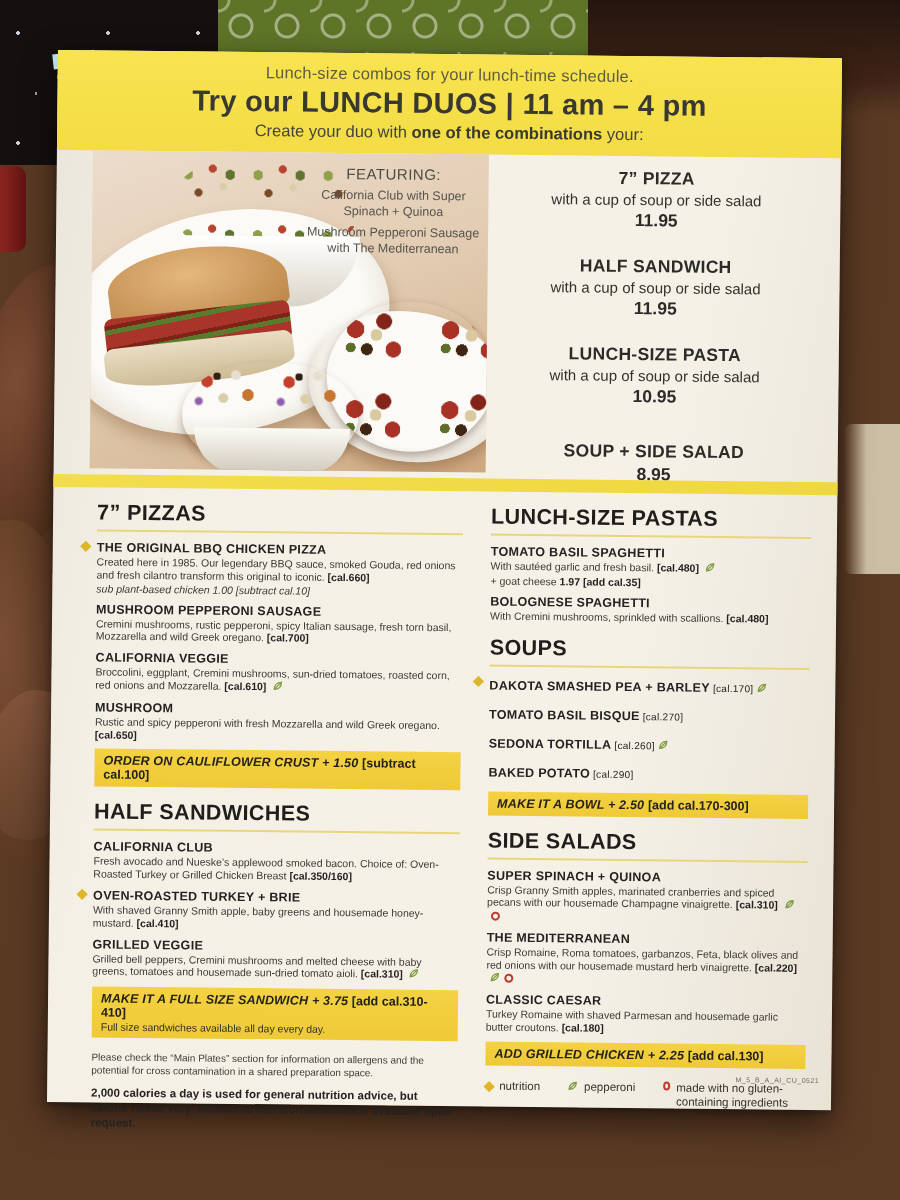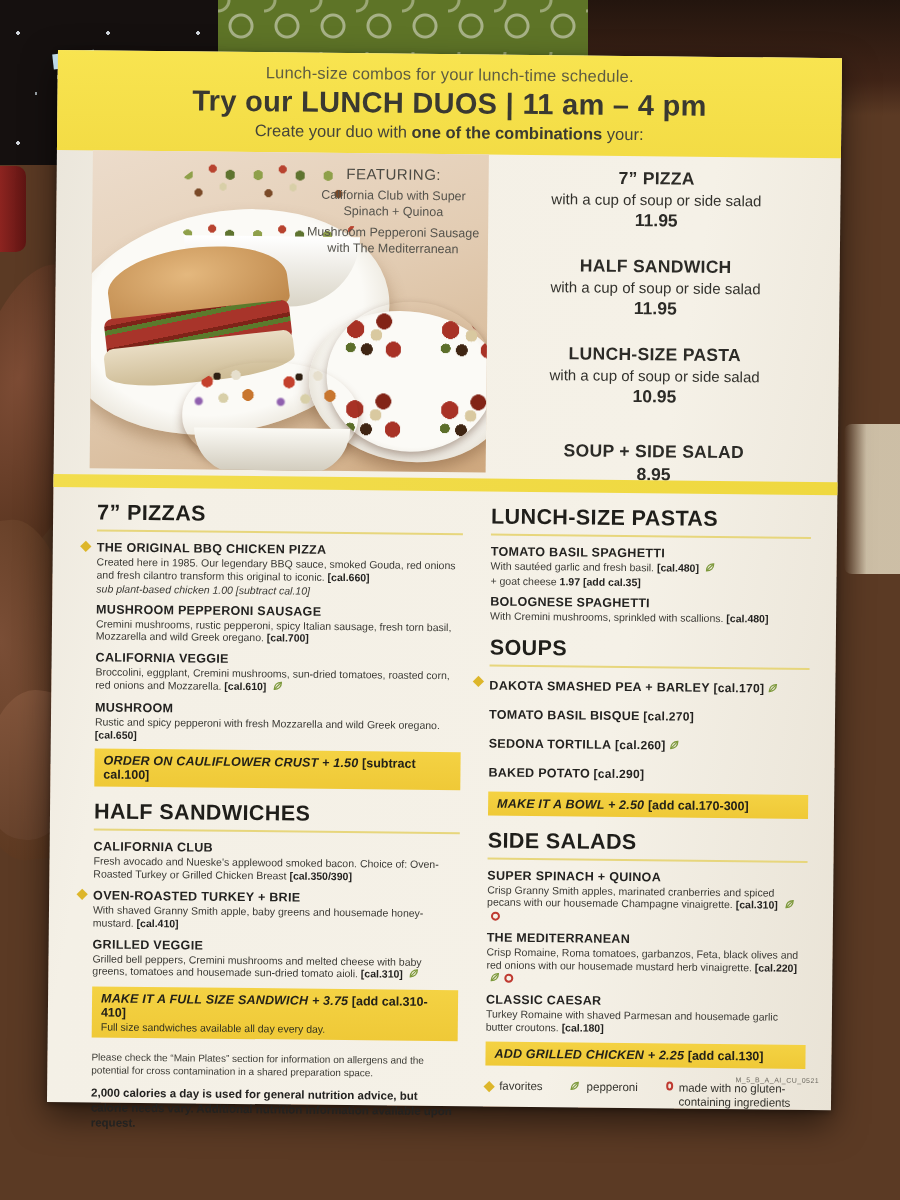--- a/index.html
+++ b/index.html
@@ -123,21 +123,21 @@
   .item { position:relative; margin-bottom:8px; }
   .item-name { font-size:12.5px; font-weight:800; letter-spacing:.3px; color:#232220; }
   .item-desc { font-size:10.5px; line-height:1.22; color:#3a3934; margin-top:1px; }
   .item-desc b, .item-addon b { color:#232220; }
   .item-note { font-size:10.5px; font-style:italic; color:#3a3934; margin-top:1px; }
   .item-addon { font-size:10.5px; color:#3a3934; margin-top:1px; }
   .fav { position:absolute; left:-15px; top:2px; width:8px; height:8px;
     background:#ddb62a; transform:rotate(45deg); display:inline-block; }
   .soup-row { margin-bottom:11px; }
   .soup-row .item-name { display:inline; }
-  .cal-inline { font-size:12px; font-weight:700; color:#232220; }
+  .cal-inline { font-size:10px; font-weight:400; color:#232220; }
   .leaf { display:inline-block; vertical-align:-1px; margin-left:3px; }
   .gfc { display:inline-block; width:9px; height:9px; border:2px solid #bf3a31;
     border-radius:50%; vertical-align:-1px; margin-left:4px; }
   .banner { background:linear-gradient(180deg,#f4d243,#efc937); padding:5px 9px; margin-top:5px;
     font-size:12.5px; font-weight:800; color:#232118; }
   .banner .banner-label { font-style:italic; letter-spacing:.2px; }
   .banner-sub { font-size:10.5px; font-weight:400; font-style:normal; margin-top:1px; color:#33321f; }
   .notes { margin-top:13px; }
   .note-allergen { font-size:10px; line-height:1.3; color:#3c3b35; }
   .note-calories { font-size:11.5px; line-height:1.3; font-weight:800; color:#232220; margin-top:9px; }
@@ -233,21 +233,21 @@
           <div class="item">
             <div class="item-name"><span>MUSHROOM</span></div>
             <div class="item-desc"><span>Rustic and spicy pepperoni with fresh Mozzarella and wild Greek oregano. </span><b class="cal">[cal.650]</b> </div>
           </div>
           <div class="banner"><span class="banner-label">ORDER ON CAULIFLOWER CRUST + 1.50 </span><b class="banner-bracket">[subtract cal.100]</b></div>
         </section>
         <section class="menu-section">
           <h2 class="section-title">HALF SANDWICHES</h2>
           <div class="item">
             <div class="item-name"><span>CALIFORNIA CLUB</span></div>
-            <div class="item-desc"><span>Fresh avocado and Nueske's applewood smoked bacon. Choice of: Oven-Roasted Turkey or Grilled Chicken Breast </span><b class="cal">[cal.350/390]</b> </div>
+            <div class="item-desc"><span>Fresh avocado and Nueske's applewood smoked bacon. Choice of: Oven-Roasted Turkey or Grilled Chicken Breast </span><b class="cal">[cal.350/160]</b> </div>
           </div>
           <div class="item">
             <div class="item-name"><span class="fav"></span><span>OVEN-ROASTED TURKEY + BRIE</span></div>
             <div class="item-desc"><span>With shaved Granny Smith apple, baby greens and housemade honey-mustard. </span><b class="cal">[cal.410]</b> </div>
           </div>
           <div class="item">
             <div class="item-name"><span>GRILLED VEGGIE</span></div>
             <div class="item-desc"><span>Grilled bell peppers, Cremini mushrooms and melted cheese with baby greens, tomatoes and housemade sun-dried tomato aioli. </span><b class="cal">[cal.310]</b> <span class="leaf"><svg viewBox="0 0 12 12" width="11" height="11">
                   <path d="M2.2 9.8 C2.2 5.2 5.2 2.2 9.8 2.2 C9.8 6.8 6.8 9.8 2.2 9.8 Z" fill="none" stroke="#7e9a3d" stroke-width="1.5"></path>
                   <line x1="2.6" y1="9.4" x2="9.4" y2="2.6" stroke="#7e9a3d" stroke-width="1.3"></line>
@@ -308,21 +308,21 @@
           </div>
           <div class="item">
             <div class="item-name"><span>CLASSIC CAESAR</span></div>
             <div class="item-desc"><span>Turkey Romaine with shaved Parmesan and housemade garlic butter croutons. </span><b class="cal">[cal.180]</b> </div>
           </div>
           <div class="banner"><span class="banner-label">ADD GRILLED CHICKEN + 2.25 </span><b class="banner-bracket">[add cal.130]</b></div>
         </section>
         <div class="legend">
           <div class="legend-item">
             <span class="fav"></span>
-            <span class="legend-label">favorites</span>
+            <span class="legend-label">nutrition</span>
           </div>
           <div class="legend-item">
             <span class="leaf"><svg viewBox="0 0 12 12" width="11" height="11">
                 <path d="M2.2 9.8 C2.2 5.2 5.2 2.2 9.8 2.2 C9.8 6.8 6.8 9.8 2.2 9.8 Z" fill="none" stroke="#7e9a3d" stroke-width="1.5"></path>
                 <line x1="2.6" y1="9.4" x2="9.4" y2="2.6" stroke="#7e9a3d" stroke-width="1.3"></line>
               </svg></span>
             <span class="legend-label">pepperoni</span>
           </div>
           <div class="legend-item">
             <span class="gfc"></span>

